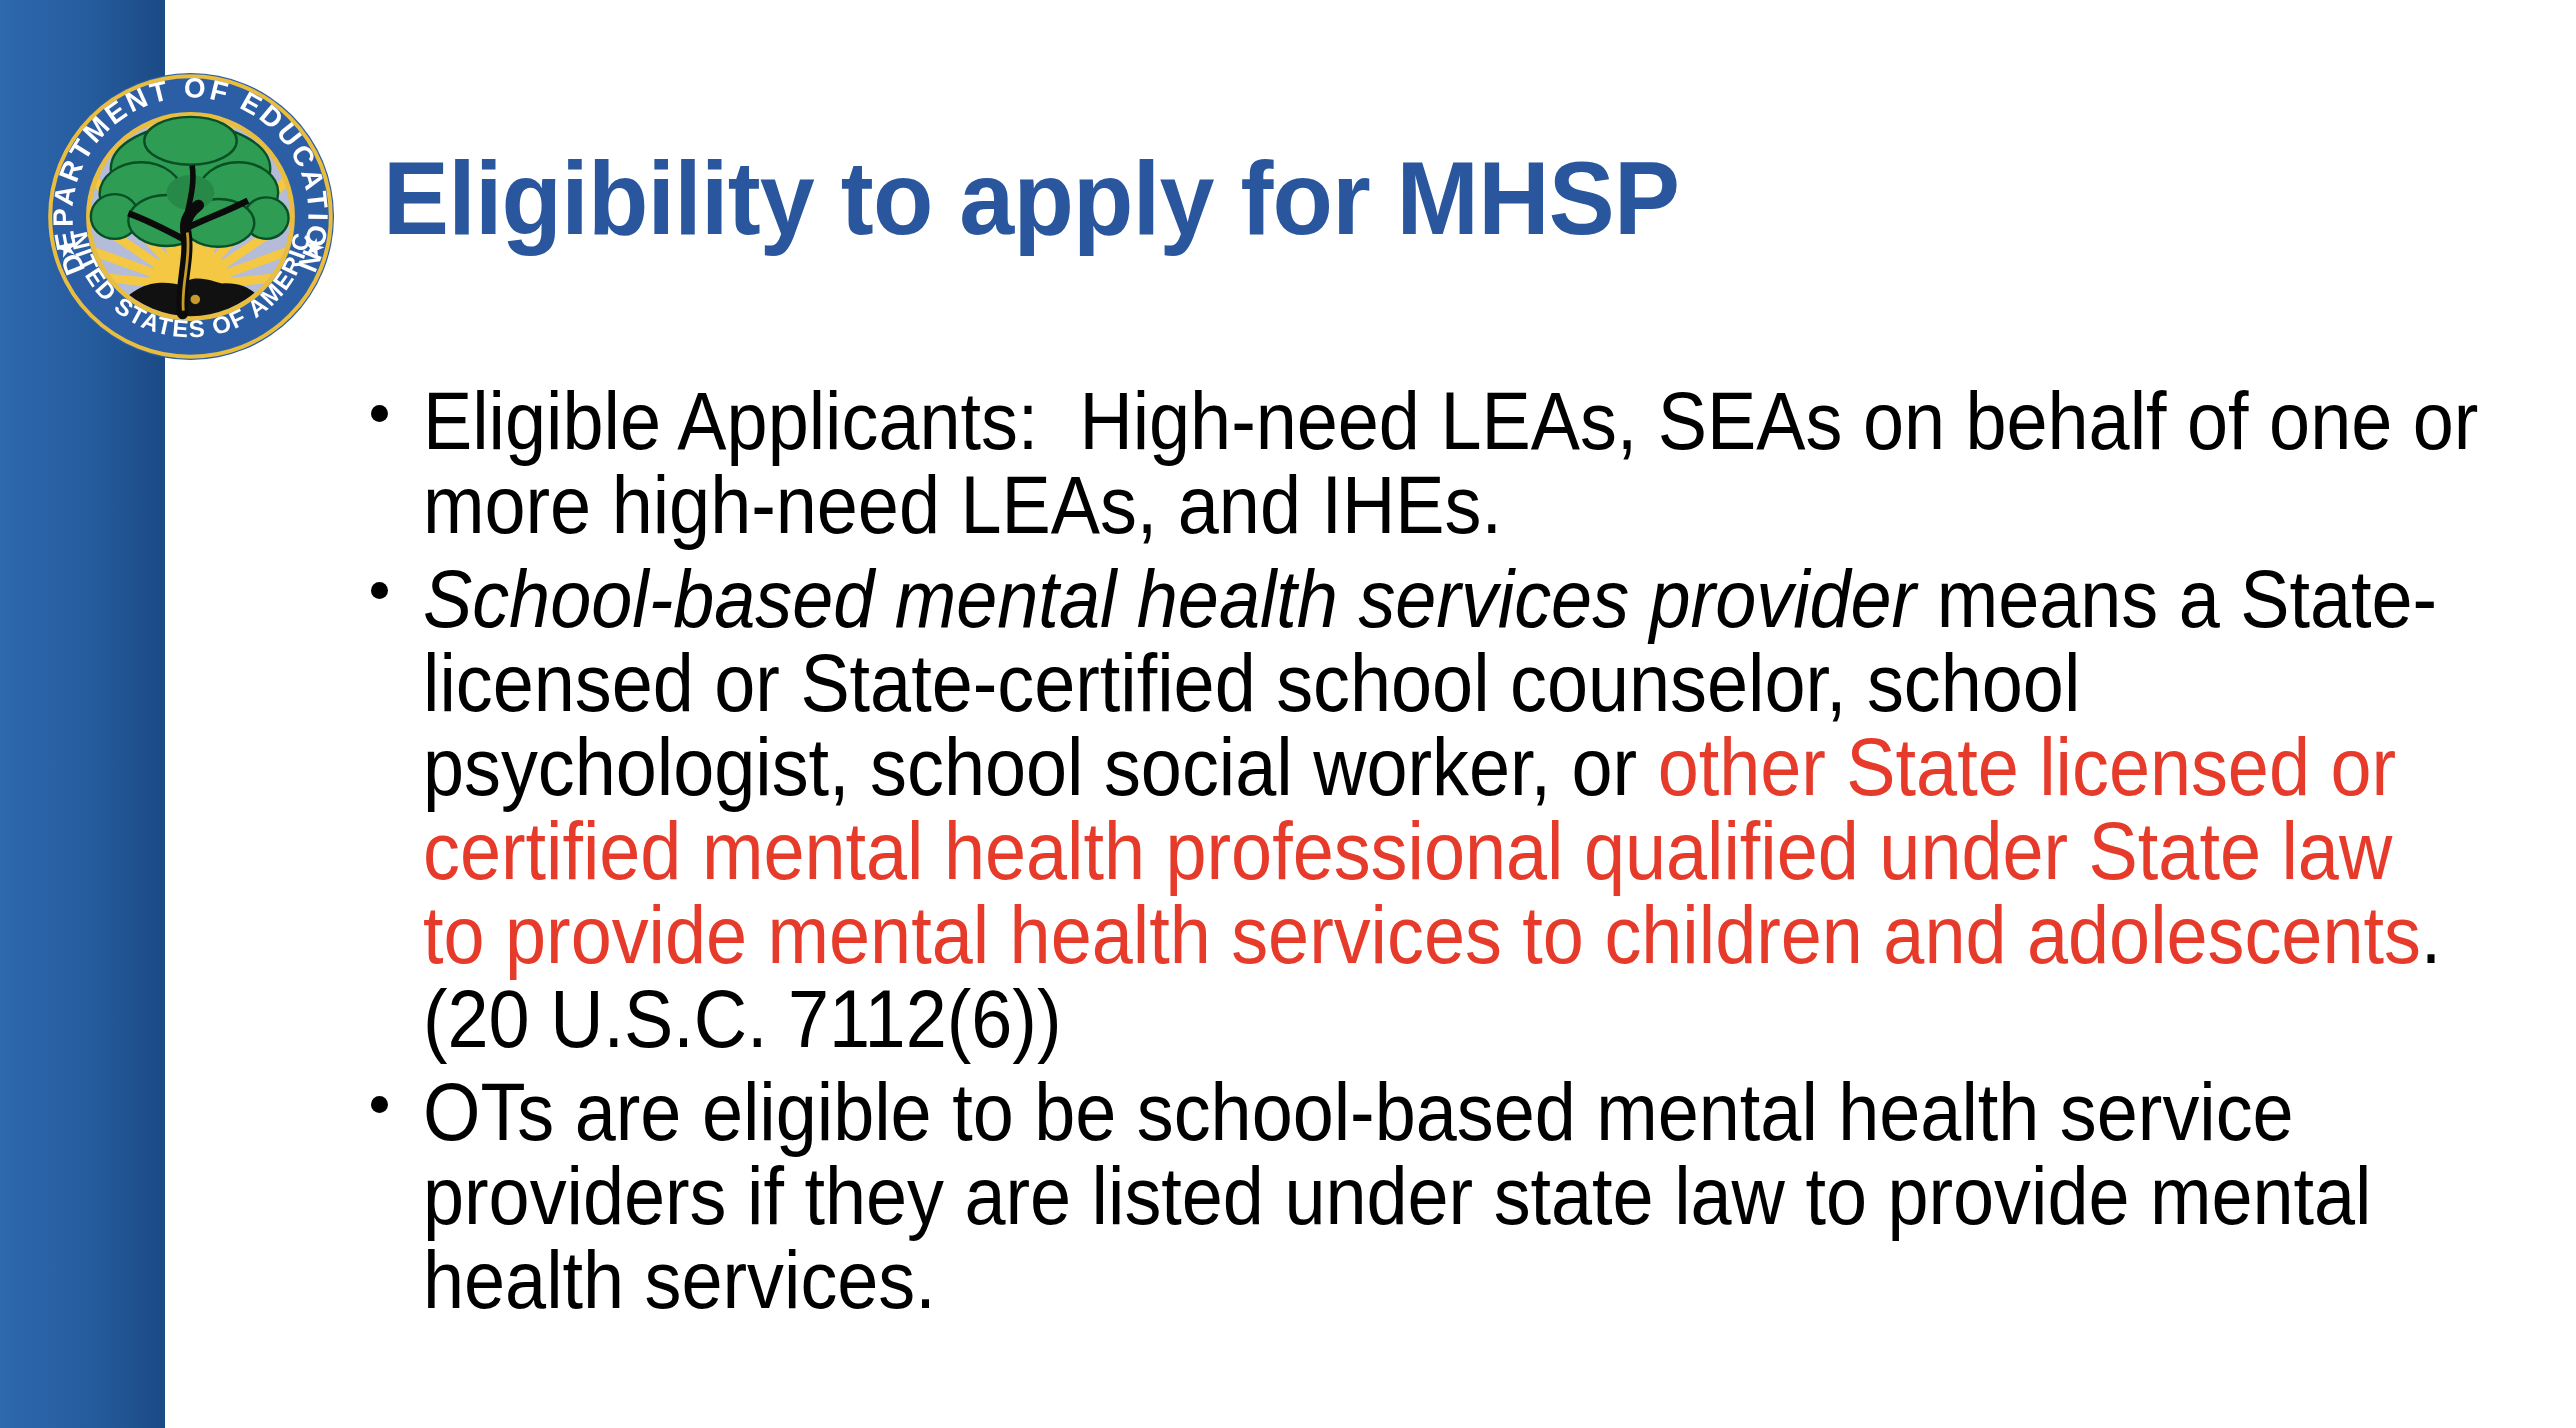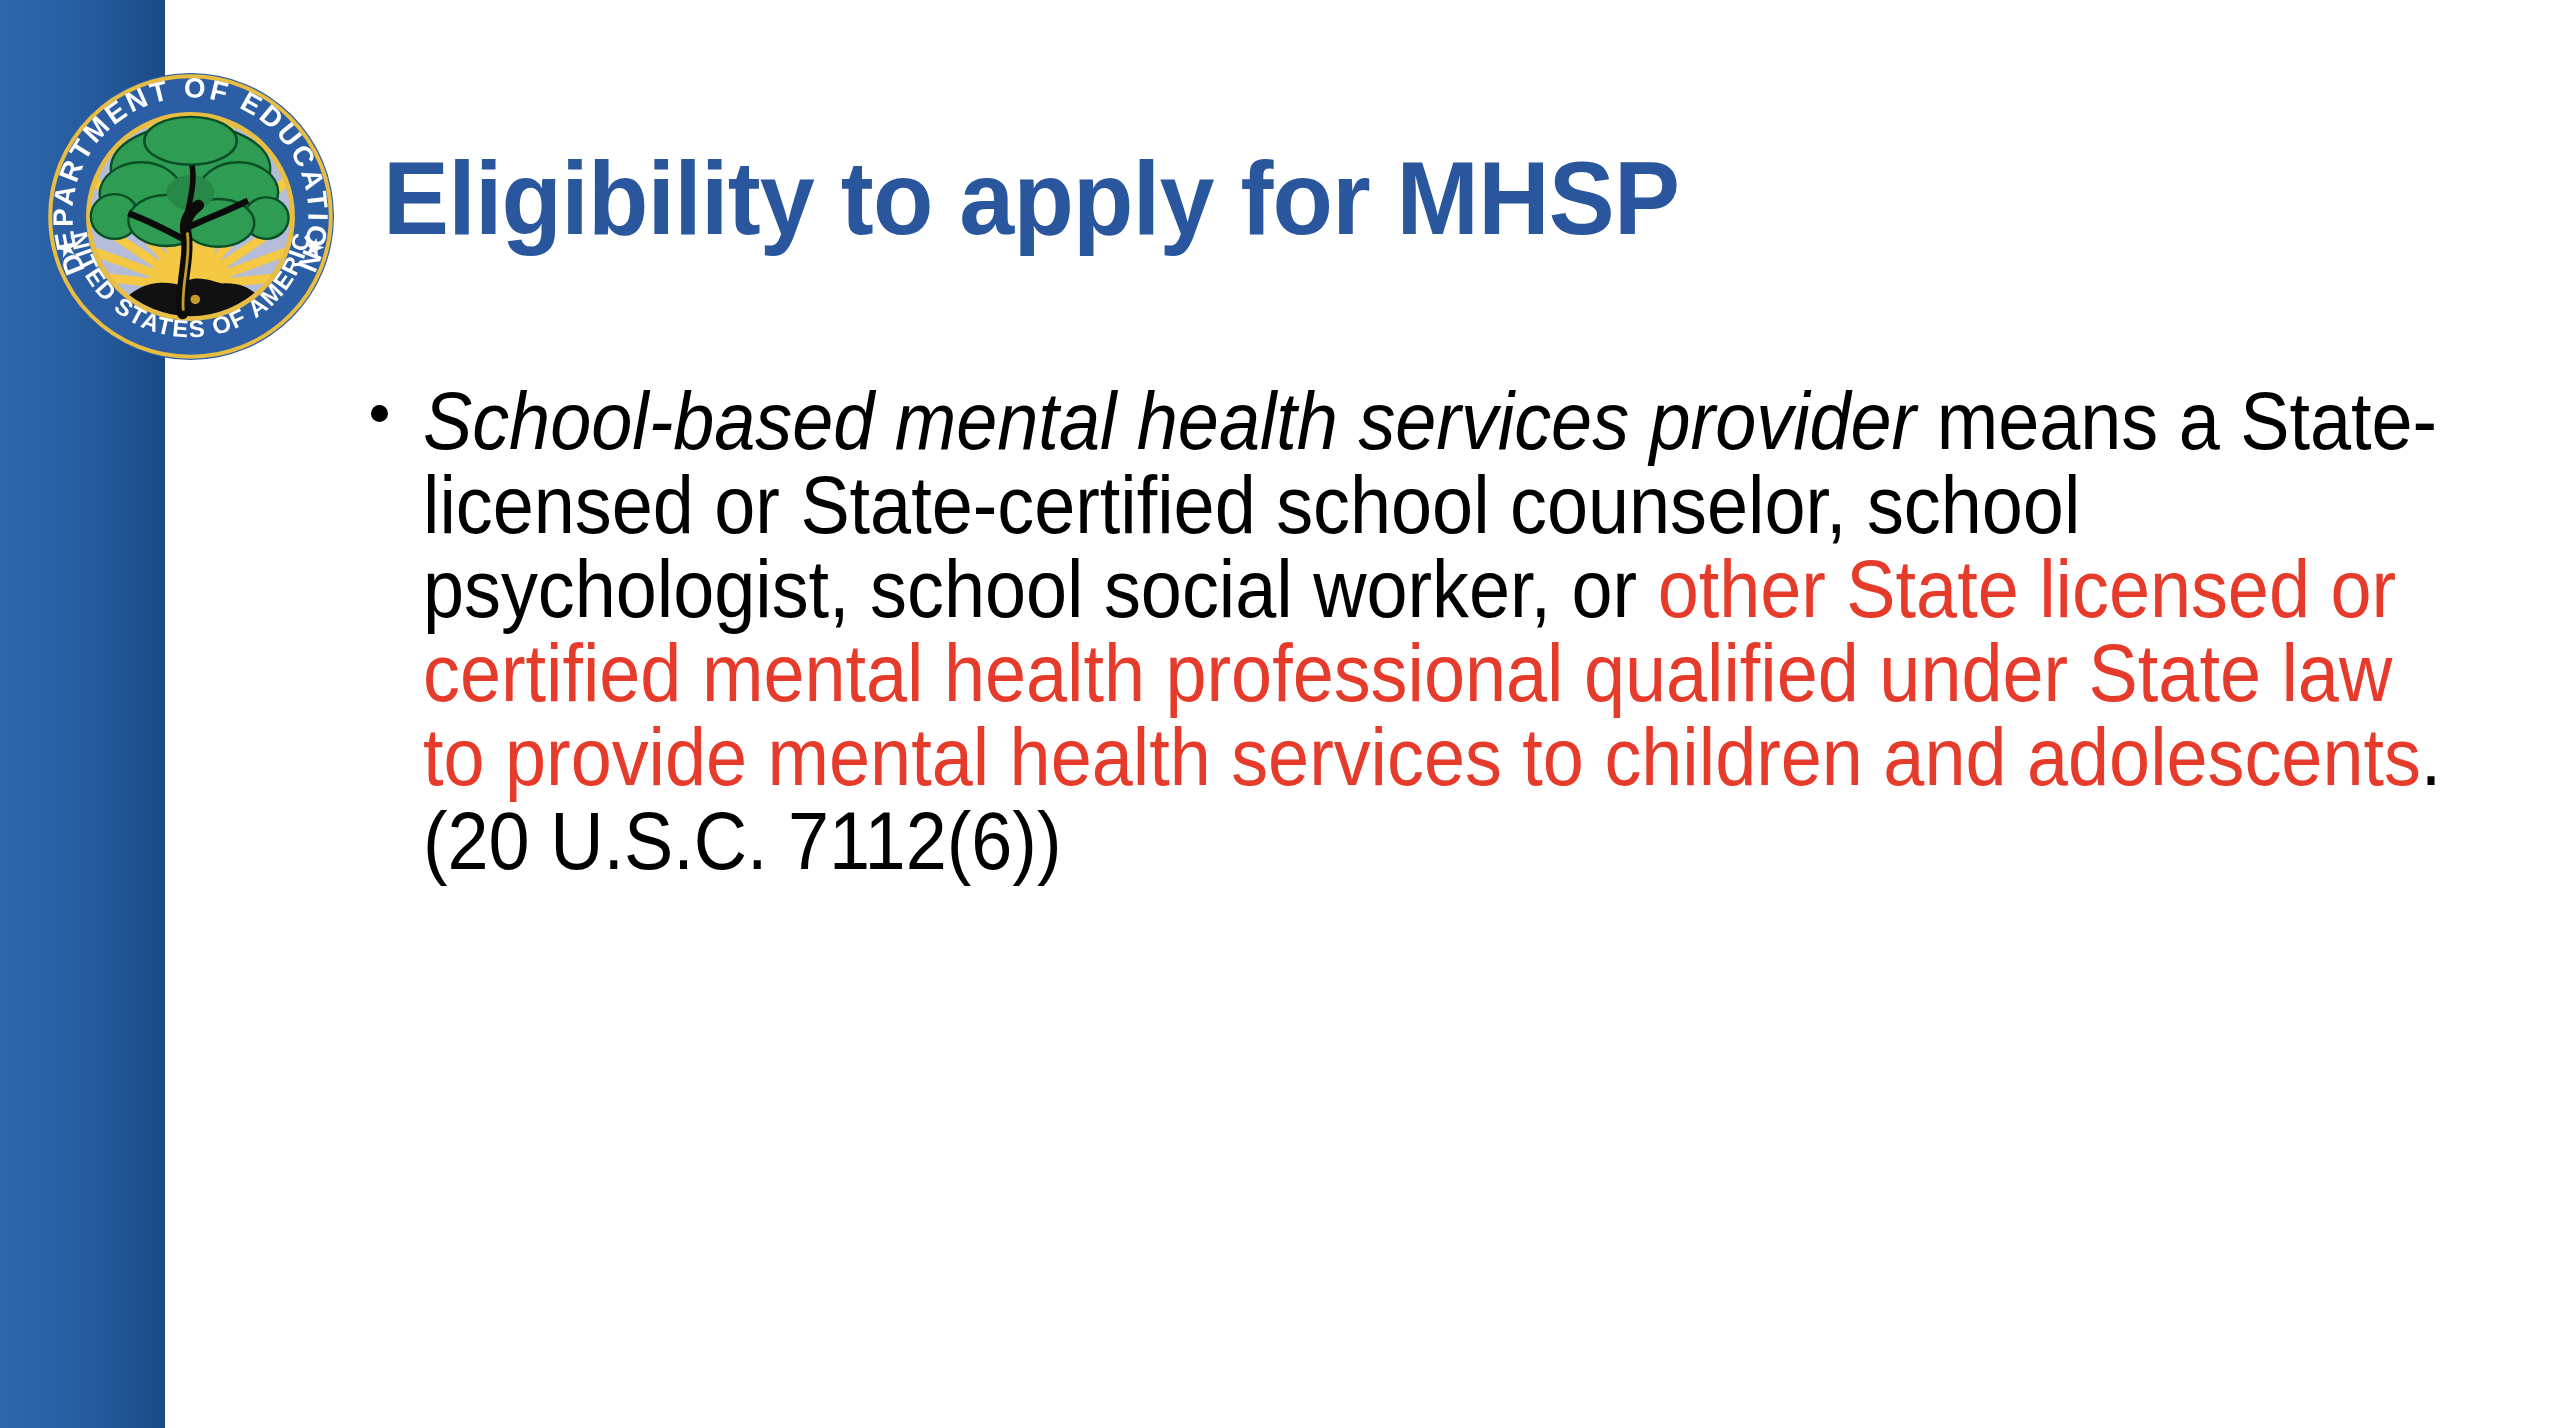--- a/index.html
+++ b/index.html
@@ -114,24 +114,39 @@
       <text x="155" y="50" font-size="32" fill="#ffffff" text-anchor="middle" transform="rotate(14 155 40)">★</text>
     </svg>
   </div>
 
   <div class="page-title">Eligibility to apply for MHSP</div>
 
   <div class="bullet-list">
       <div class="bullet">
         <span class="dot"></span>
         <div class="content">
+          <div class="line"><span class="seg">Eligible Applicants:  High-need LEAs, SEAs on behalf of one or</span></div>
+          <div class="line"><span class="seg">more high-need LEAs, and IHEs.</span></div>
+        </div>
+      </div>
+      <div class="bullet">
+        <span class="dot"></span>
+        <div class="content">
           <div class="line"><span class="seg italic">School-based mental health services provider</span><span class="seg"> means a State-</span></div>
           <div class="line"><span class="seg">licensed or State-certified school counselor, school</span></div>
           <div class="line"><span class="seg">psychologist, school social worker, or </span><span class="seg red">other State licensed or</span></div>
           <div class="line"><span class="seg red">certified mental health professional qualified under State law</span></div>
           <div class="line"><span class="seg red">to provide mental health services to children and adolescents</span><span class="seg">.</span></div>
           <div class="line"><span class="seg">(20 U.S.C. 7112(6))</span></div>
         </div>
       </div>
+      <div class="bullet">
+        <span class="dot"></span>
+        <div class="content">
+          <div class="line"><span class="seg">OTs are eligible to be school-based mental health service</span></div>
+          <div class="line"><span class="seg">providers if they are listed under state law to provide mental</span></div>
+          <div class="line"><span class="seg">health services.</span></div>
+        </div>
+      </div>
     </div>
 
 </div>
 
 
 </body></html>

